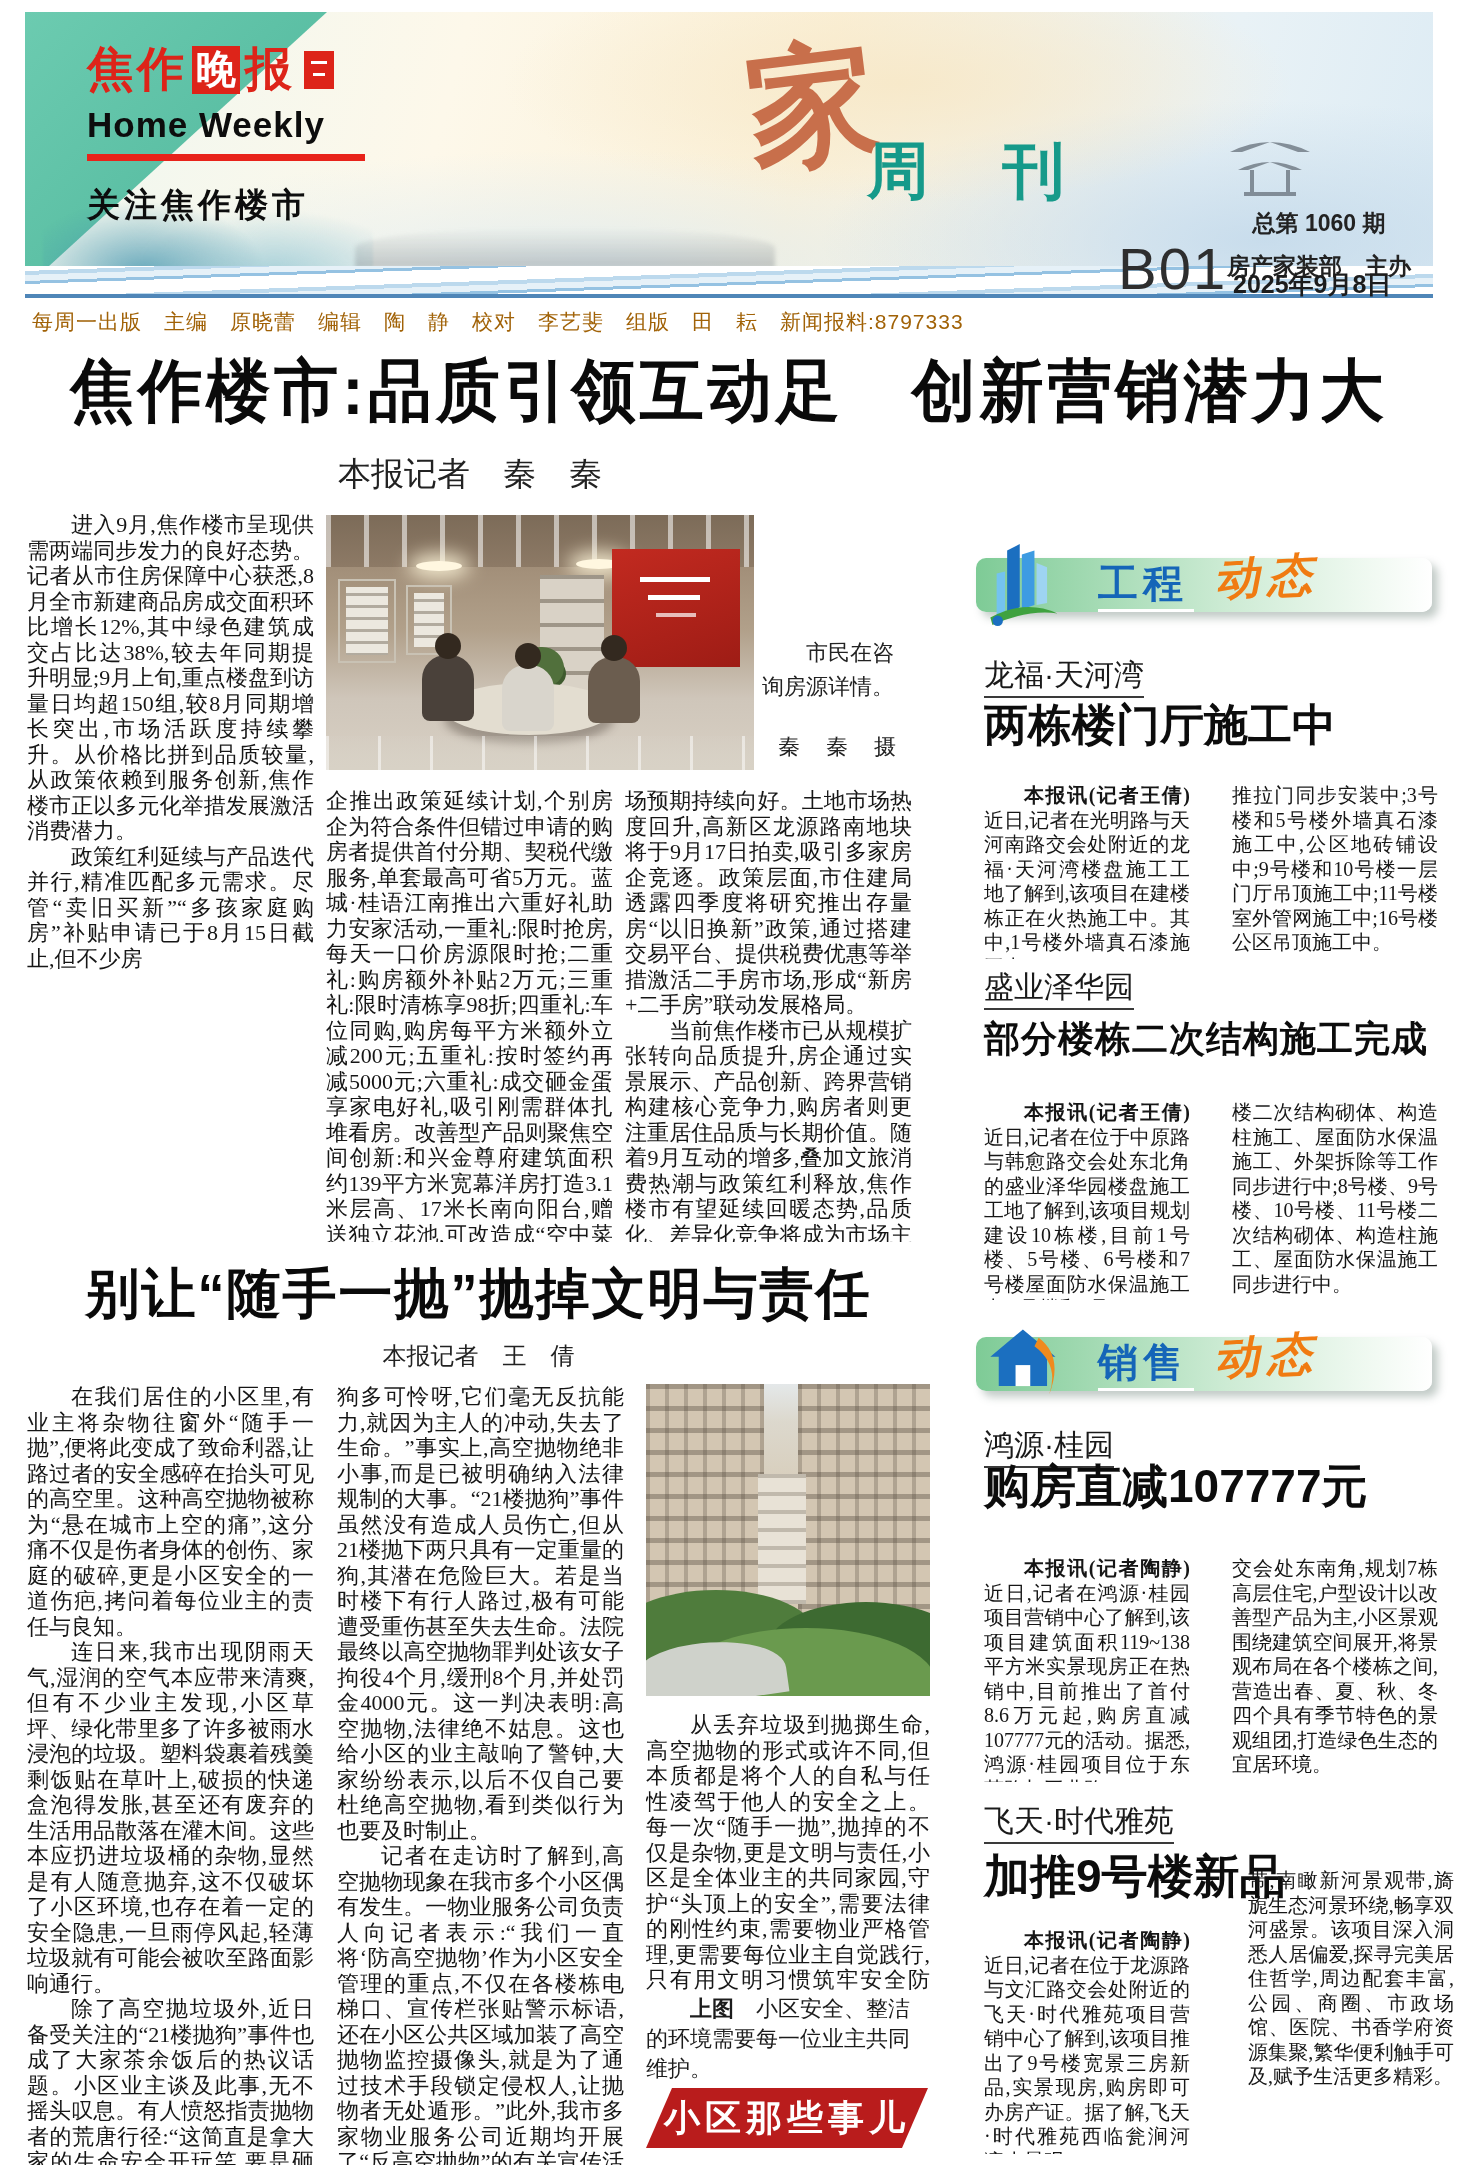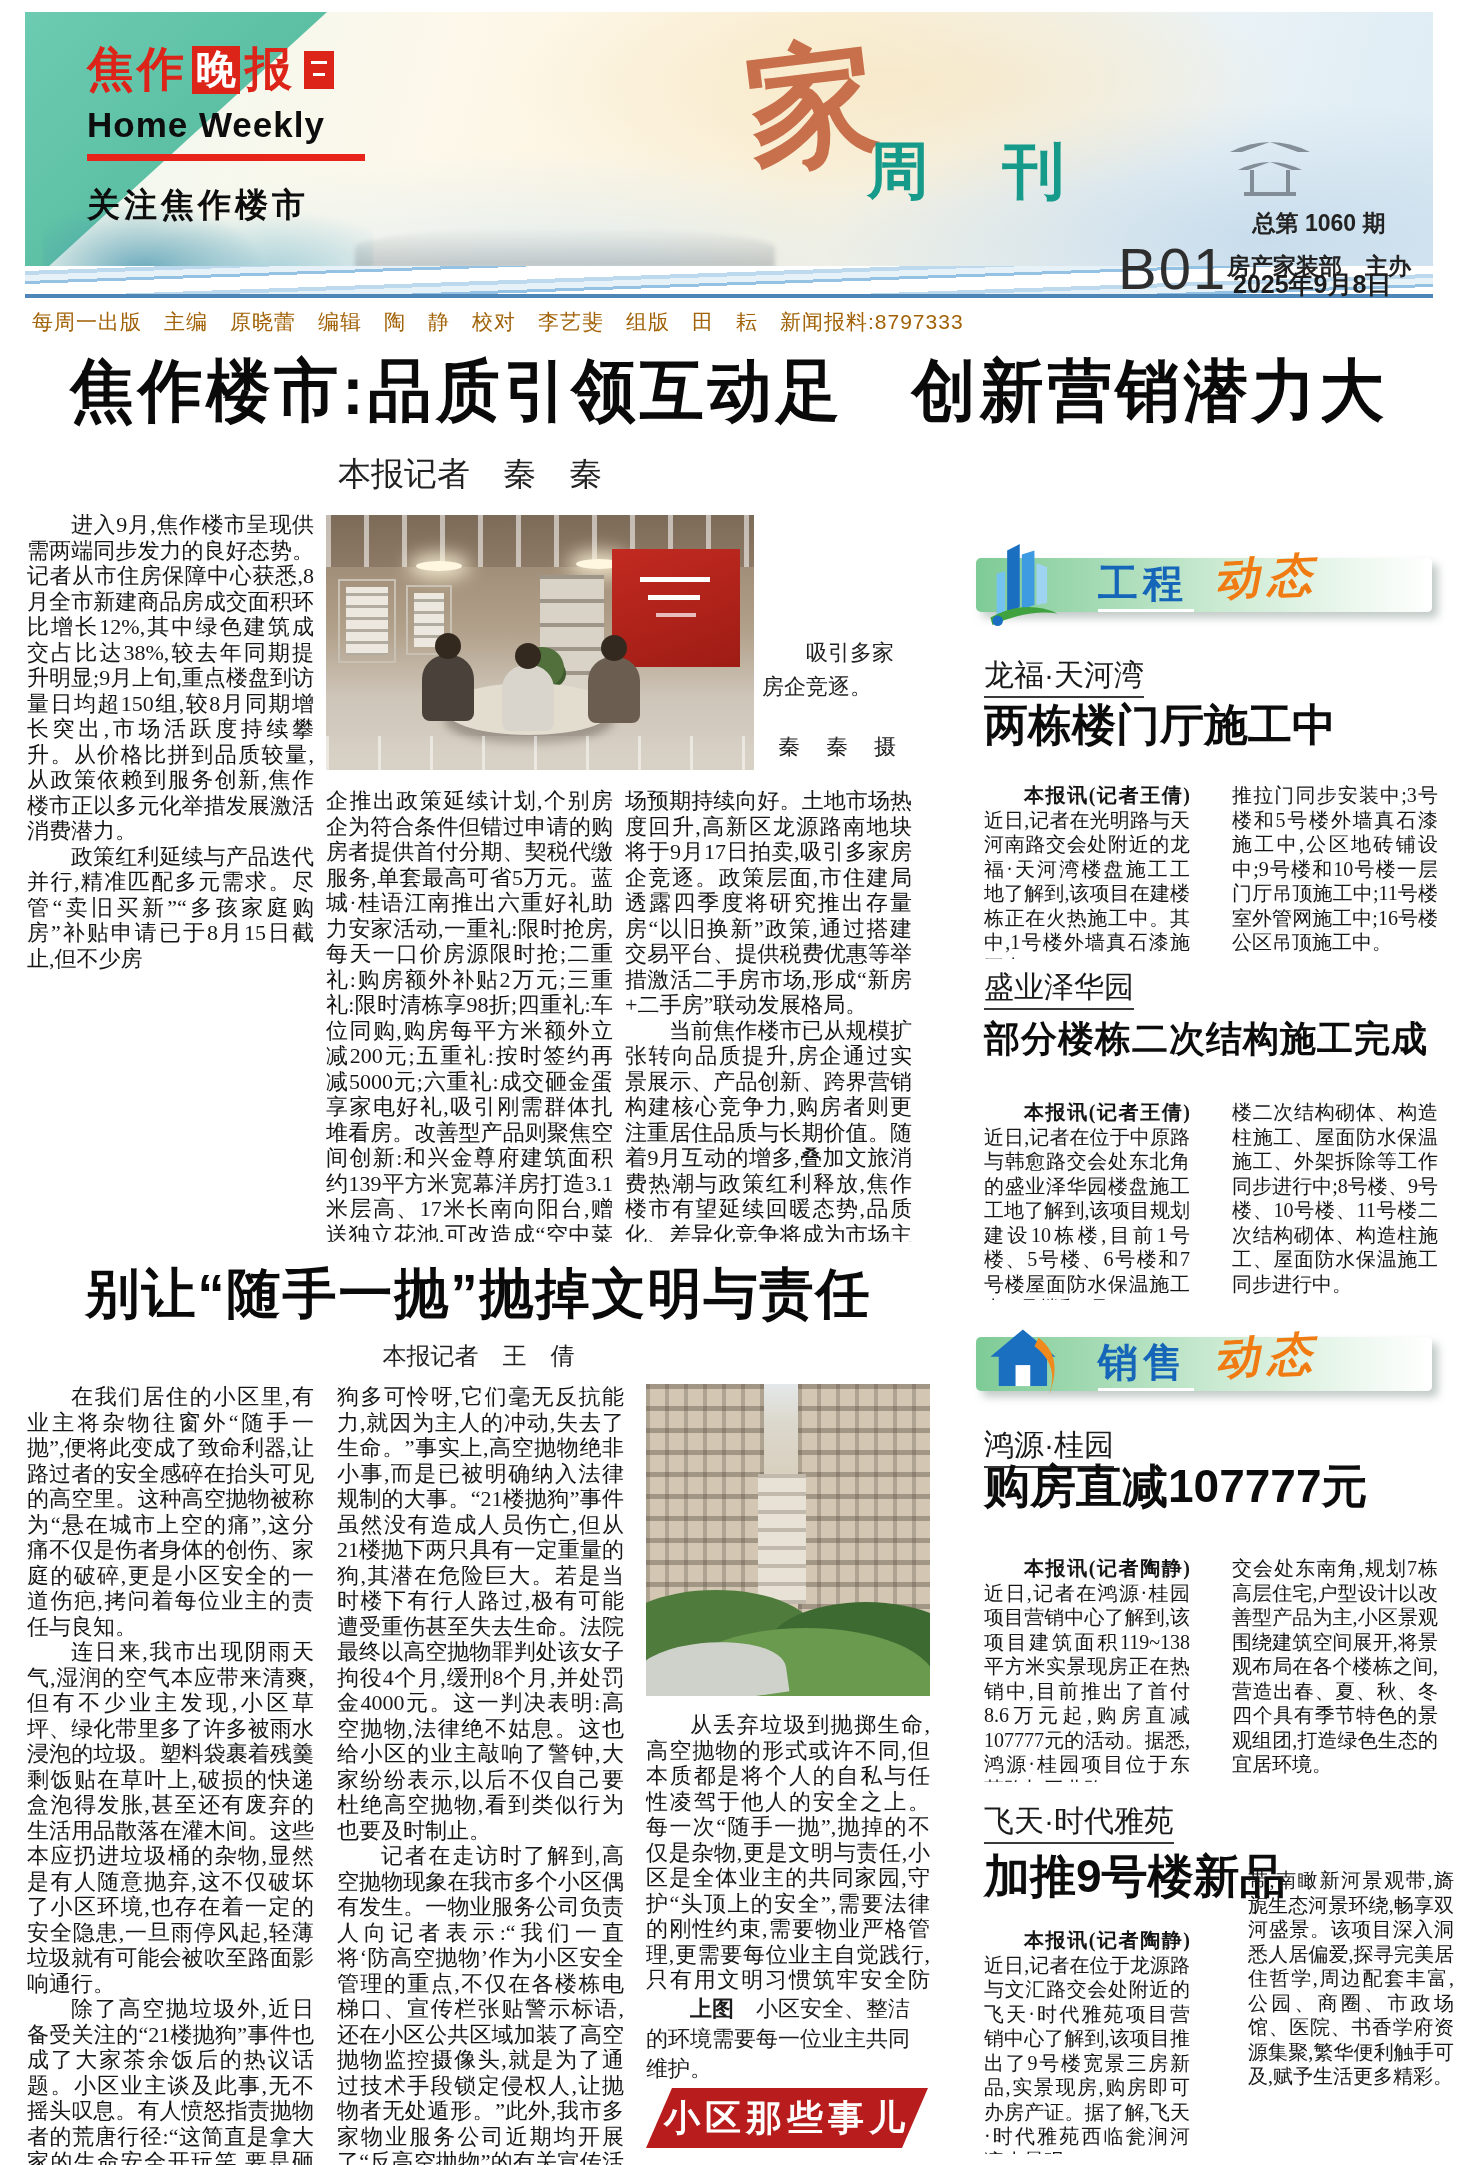--- a/index.html
+++ b/index.html
@@ -103,21 +103,21 @@
   .p1-person { position:absolute; width:52px; height:66px; border-radius:24px 24px 8px 8px; }
   .p1-person::before { content:""; position:absolute; left:50%; top:-22px; transform:translateX(-50%);
     width:26px; height:26px; border-radius:50%; background:#33291f; }
   .p1-plant { position:absolute; left:196px; top:132px; width:42px; height:40px; background:#51703c;
     border-radius:50% 60% 55% 45%; box-shadow:8px 6px 0 -6px #3f5a2e; }
   .p1-floor { position:absolute; left:0; bottom:0; width:100%; height:34px;
     background:repeating-linear-gradient(90deg, rgba(255,255,255,.5) 0 3px, transparent 3px 52px),
                linear-gradient(rgba(214,208,198,.2),#d8d2c6); }
 
   
-  .sec-bar { position:absolute; left:976px; width:456px; height:54px; border-radius:5px;
+  .sec-bar { position:absolute; left:976px; width:456px; height:54px; border-radius:10px;
     background:linear-gradient(to right,#7ecb96,#cdebd4 55%,#f2faf3 88%,#ffffff);
     box-shadow:6px 6px 9px rgba(120,140,130,.45); }
   .sec-icon { position:absolute; left:12px; top:-16px; }
   .sec-t1 { position:absolute; left:122px; top:5px; font-size:40px; line-height:1; font-weight:900; color:#1565b8;
     letter-spacing:5px; font-family:"Liberation Sans","DejaVu Sans",sans-serif;
     border-bottom:3px solid #fff; padding:0 6px 6px 0; }
   .sec-t2 { position:absolute; left:238px; top:-4px; font-size:45px; line-height:1; font-weight:900; color:#f07b12;
     font-style:italic; letter-spacing:8px; transform:rotate(-3deg);
     font-family:"DejaVu Serif",serif; }
   .bar-eng { top:558px; } .bar-sales { top:1337px; }
@@ -239,21 +239,21 @@
     <div class="p1-shelf"></div>
     <div class="p1-plant"></div>
     <div class="p1-table"></div>
     <div class="p1-person" style="left:96px;top:140px;background:#4a413a;"></div>
     <div class="p1-person" style="left:176px;top:150px;background:#d9d5cc;"></div>
     <div class="p1-person" style="left:262px;top:142px;background:#6b5d4f;"></div>
     <div class="p1-floor"></div>
   </div>
 
   <div class="lead-caption">
-    <div class="cap">吸引多家房企竞逐。</div>
+    <div class="cap">市民在咨询房源详情。</div>
     <div class="credit">秦　秦　摄</div>
   </div>
 
   <div class="col lead-col2">
       <p class="para cont">企推出政策延续计划,个别房企为符合条件但错过申请的购房者提供首付分期、契税代缴服务,单套最高可省5万元。蓝城·桂语江南推出六重好礼助力安家活动,一重礼:限时抢房,每天一口价房源限时抢;二重礼:购房额外补贴2万元;三重礼:限时清栋享98折;四重礼:车位同购,购房每平方米额外立减200元;五重礼:按时签约再减5000元;六重礼:成交砸金蛋享家电好礼,吸引刚需群体扎堆看房。改善型产品则聚焦空间创新:和兴金尊府建筑面积约139平方米宽幕洋房打造3.1米层高、17米长南向阳台,赠送独立花池,可改造成“空中菜园”。</p>
     </div>
   <div class="col lead-col3">
       <p class="para cont">场预期持续向好。土地市场热度回升,高新区龙源路南地块将于9月17日拍卖,吸引多家房企竞逐。政策层面,市住建局透露四季度将研究推出存量房“以旧换新”政策,通过搭建交易平台、提供税费优惠等举措激活二手房市场,形成“新房+二手房”联动发展格局。</p>
       <p class="para">当前焦作楼市已从规模扩张转向品质提升,房企通过实景展示、产品创新、跨界营销构建核心竞争力,购房者则更注重居住品质与长期价值。随着9月互动的增多,叠加文旅消费热潮与政策红利释放,焦作楼市有望延续回暖态势,品质化、差异化竞争将成为市场主旋律。</p>
     </div>

